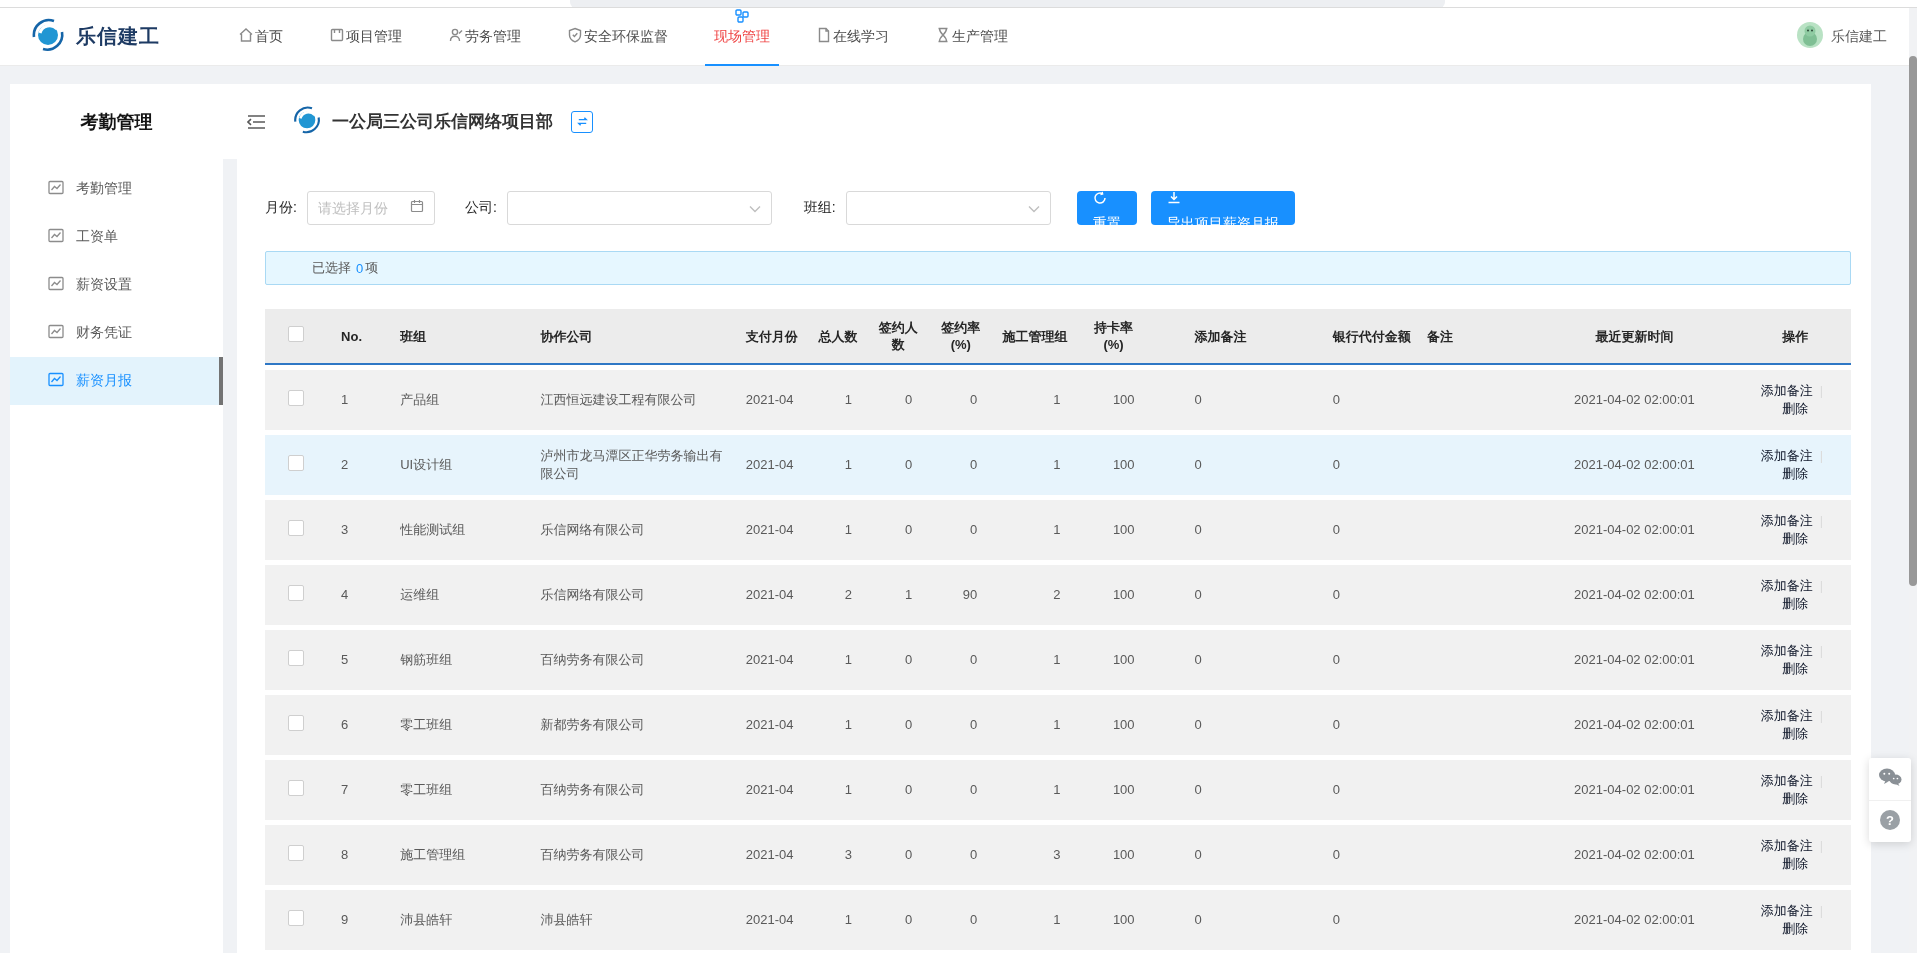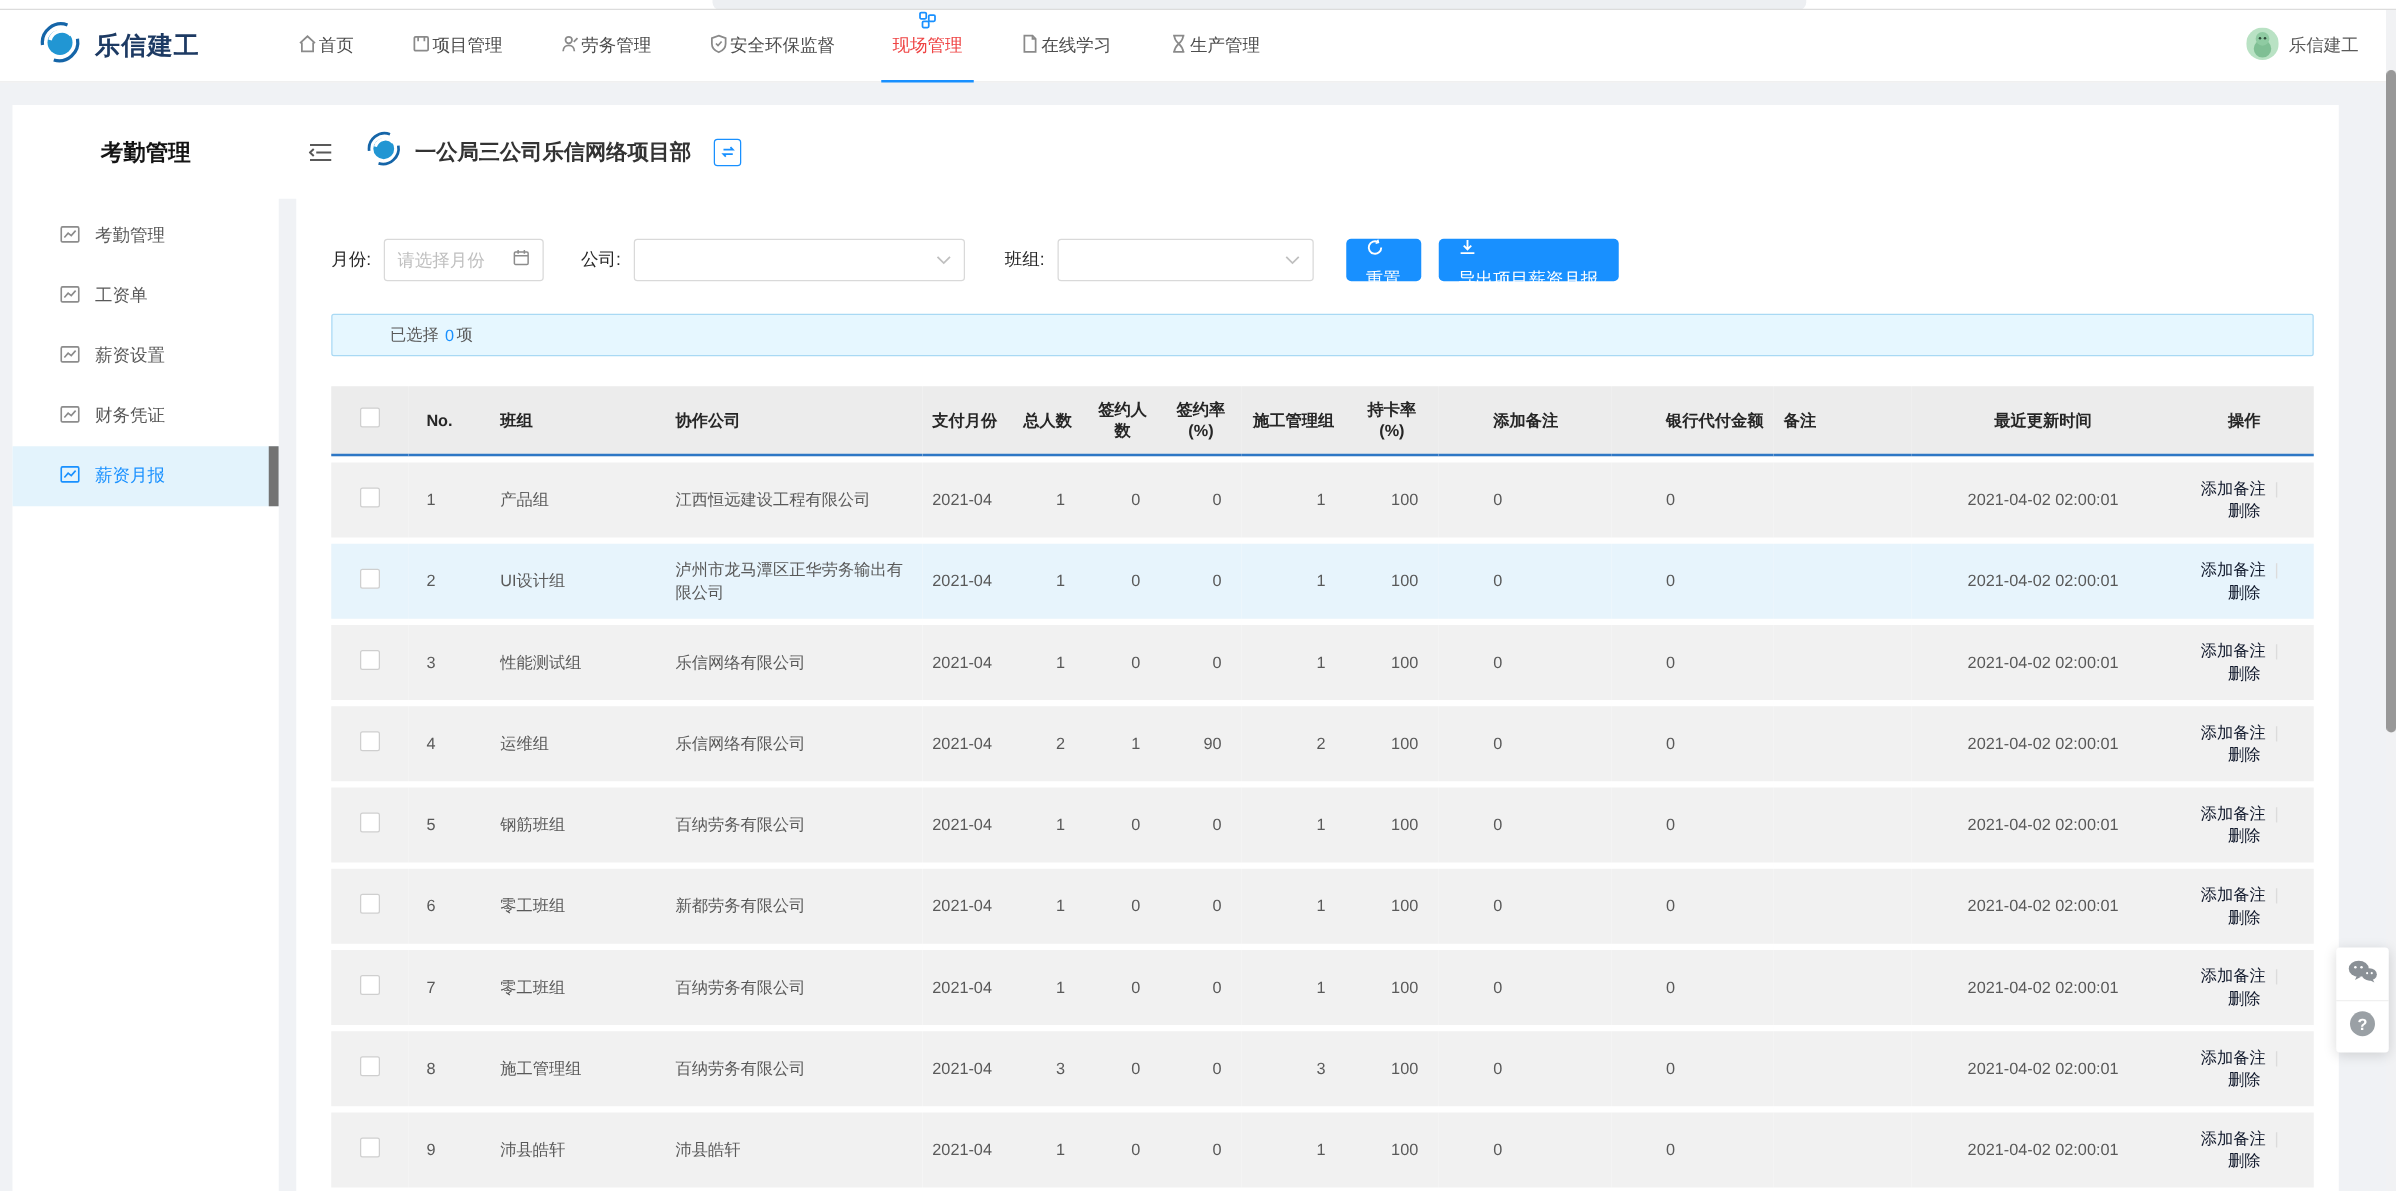--- a/index.html
+++ b/index.html
@@ -31,21 +31,21 @@
   .collapse-btn { margin-left:24px; cursor:pointer; display:flex; align-items:center; }
   .proj { display:flex; align-items:center; gap:10px; margin-left:26px; }
   .proj-title { font-size:17px; font-weight:bold; color:#333; }
   .switch-btn { width:22px; height:22px; border:1px solid #1890ff; border-radius:3px; display:flex; align-items:center; justify-content:center; margin-left:8px; cursor:pointer; }
 
   .body-row { display:flex; height:825px; }
   .sidebar { width:213px; padding-top:6px; }
   .side-item { height:48px; display:flex; align-items:center; gap:12px; padding-left:38px;
     font-size:14px; color:#595959; cursor:pointer; }
   .side-item svg { stroke:#8c8c8c; }
-  .side-item.active { background:#e3f3fc; color:#1890ff; border-right:8px solid #737373; }
+  .side-item.active { background:#e3f3fc; color:#1890ff; border-right:4px solid #737373; }
   .side-item.active svg { stroke:#1890ff; }
   .gutter { width:14px; background:#f0f2f5; }
   .main { flex:1; padding:32px 20px 0 28px; overflow:hidden; }
 
   
   .filters { display:flex; align-items:center; }
   .f-label { font-size:14px; color:#262626; margin-right:10px; white-space:nowrap; }
   .month-box { width:128px; height:34px; border:1px solid #d9d9d9; border-radius:3px;
     display:flex; align-items:center; padding:0 9px; background:#fff; margin-right:30px;justify-content:center; }
   .month-box input { border:none; outline:none; width:92px; font-size:14px; color:#595959; background:transparent; font-family:inherit; }

